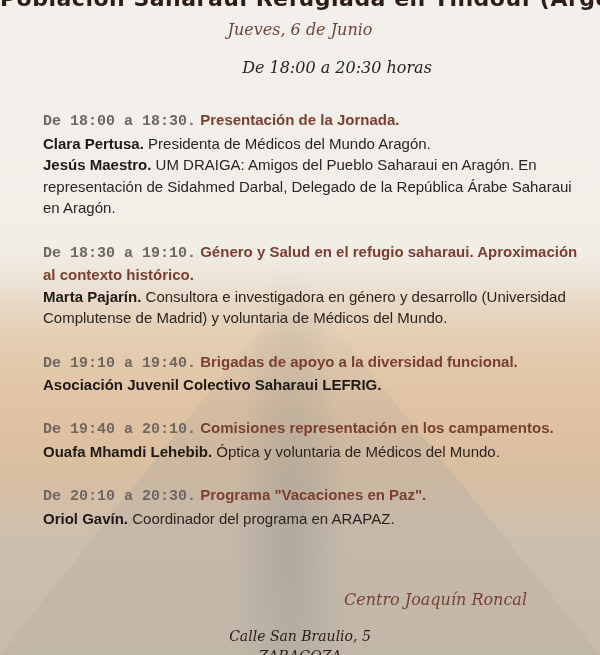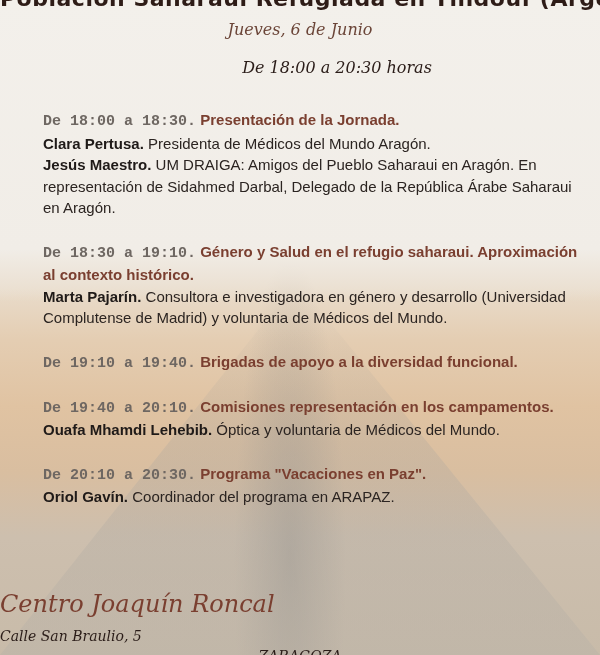--- a/index.html
+++ b/index.html
@@ -34,25 +34,25 @@
     .hours {
       position:absolute; top:58px; left:0; width:600px; text-align:center;
       font-family: "DejaVu Serif", serif; font-style:italic; font-size:16px; color:#2a1c18;margin-left:37px;
     }
     .program { position:absolute; left:43px; top:109px; width:540px; font-size:15px; line-height:21.6px; color:#2b2421; }
     .block { margin-bottom:21.6px; }
     .time { color:#6e6762; font-weight:bold;font-family:Liberation Mono, monospace; }
     .topic { color:#7a3f30; font-weight:bold;margin-top:48px; }
     .name { font-weight:bold; color:#1f1a18; }
     .venue {
-      position:absolute; top:590px; left:0; width:527px; text-align:left;
-      font-family: "DejaVu Serif", serif; font-style:italic; font-size:24px; color:#7a3f30;
+      position:absolute; top:590px; left:0; width:527px; text-align:right;
+      font-family: "DejaVu Serif", serif; font-style:italic; font-size:16px; color:#7a3f30;
     }
     .street {
-      position:absolute; top:628px; left:0; width:600px; 
+      position:absolute; top:628px; left:0; width:600px; text-align:center;
       font-family: "DejaVu Serif", serif; font-style:italic; font-size:14px; color:#2a1c18;
     }
     .city {
       position:absolute; top:648px; left:0; width:600px; text-align:center;
       font-family: "DejaVu Serif", serif; font-style:italic; font-size:14px; color:#2a1c18;
     }
   </style>
 </head>
 <body>
 
@@ -75,20 +75,21 @@
     </div>
     <div class="block">
       <span class="time">De 18:30 a 19:10.</span>
       <span class="topic">Género y Salud en el refugio saharaui. Aproximación al contexto histórico.</span><br>
       <span class="name">Marta Pajarín.</span>
       <span>Consultora e investigadora en género y desarrollo (Universidad Complutense de Madrid) y voluntaria de Médicos del Mundo.</span>
     </div>
     <div class="block">
       <span class="time">De 19:10 a 19:40.</span>
       <span class="topic">Brigadas de apoyo a la diversidad funcional.</span><br>
+      <span class="name">Asociación Juvenil Colectivo Saharaui LEFRIG.</span>
     </div>
     <div class="block">
       <span class="time">De 19:40 a 20:10.</span>
       <span class="topic">Comisiones representación en los campamentos.</span><br>
       <span class="name">Ouafa Mhamdi Lehebib.</span>
       <span>Óptica y voluntaria de Médicos del Mundo.</span>
     </div>
     <div class="block">
       <span class="time">De 20:10 a 20:30.</span>
       <span class="topic">Programa "Vacaciones en Paz".</span><br>

